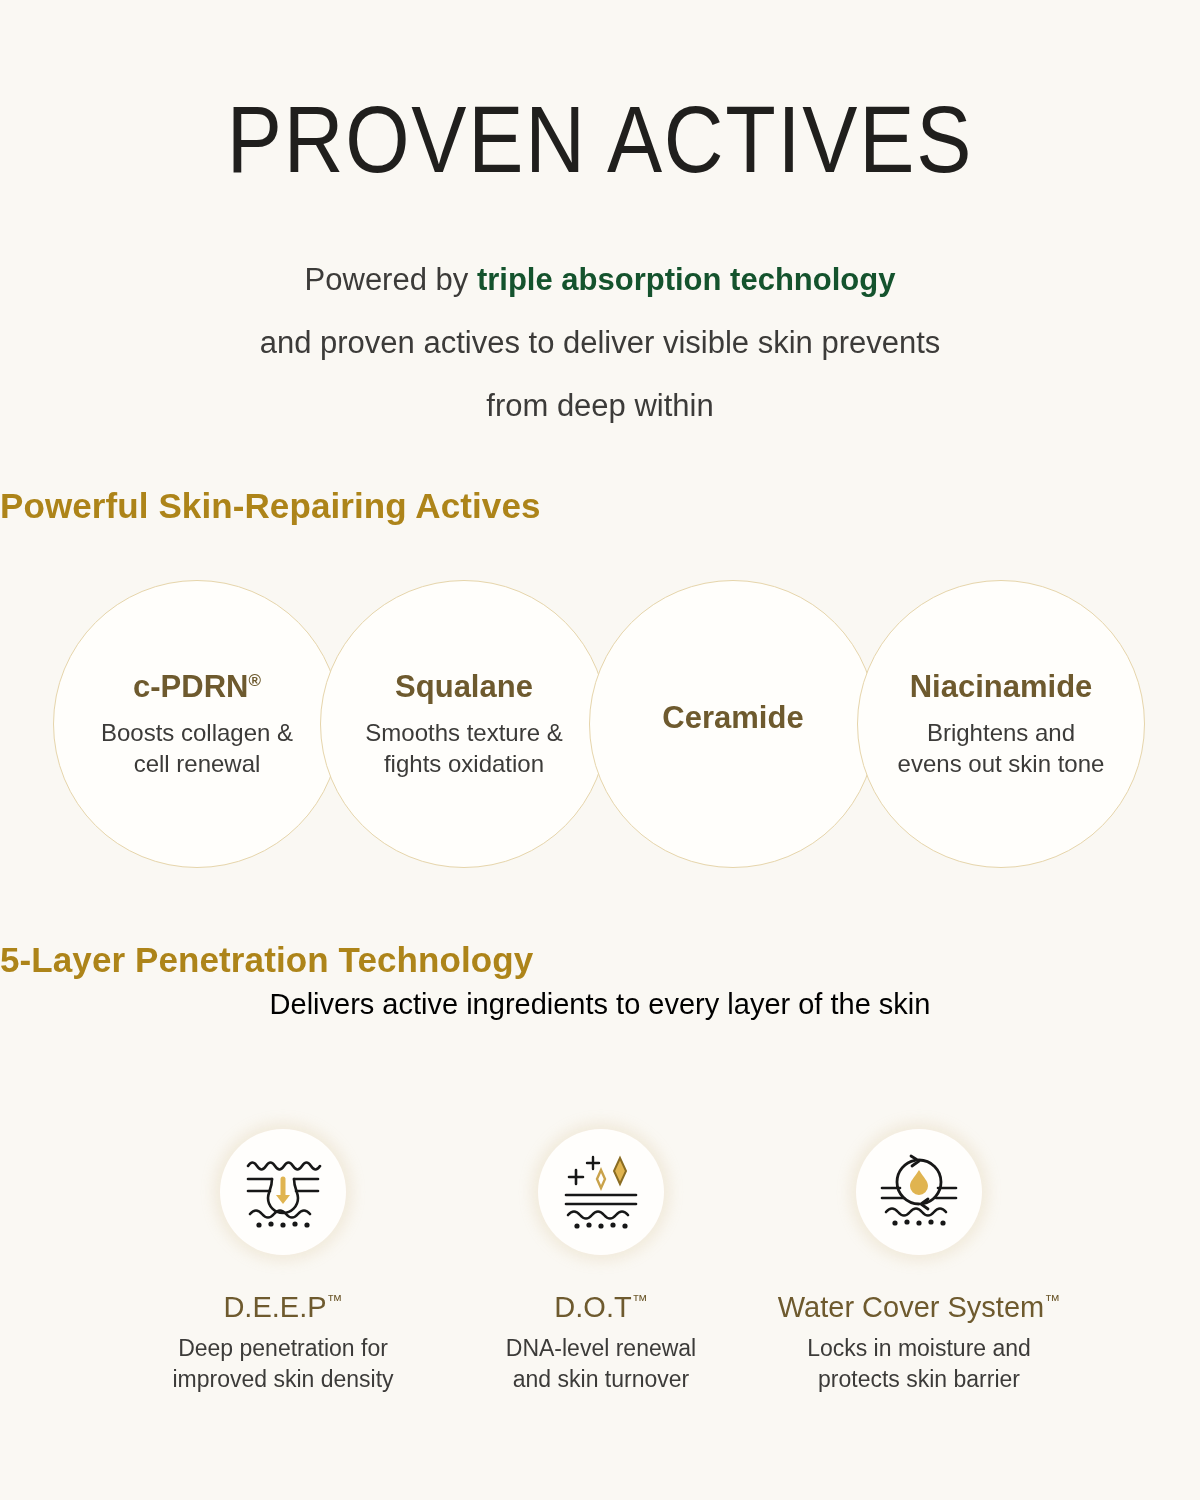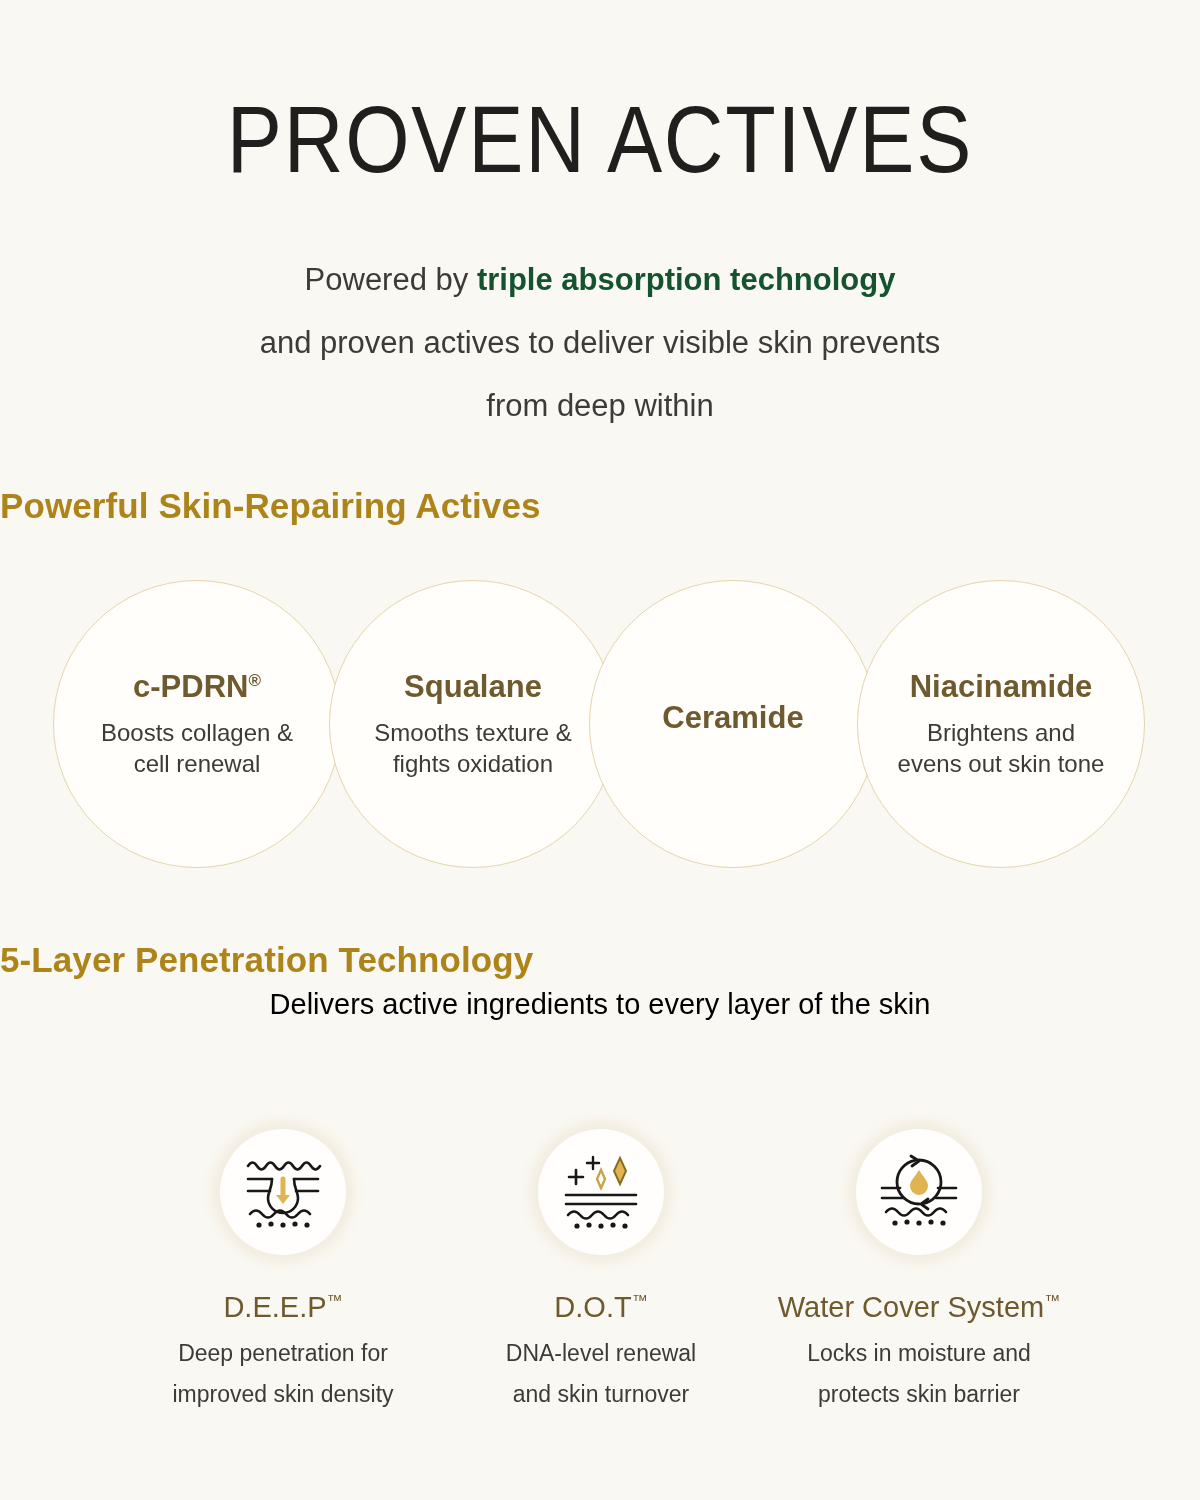--- a/index.html
+++ b/index.html
@@ -95,21 +95,21 @@
     background: #fffefb;
     border: 1.4px solid #e6d5ab;
     box-sizing: border-box;
     display: flex;
     flex-direction: column;
     align-items: center;
     justify-content: center;
     text-align: center;
   }
   .active-circle:nth-child(1) { left: 0px; }
-  .active-circle:nth-child(2) { left: 276px; }
+  .active-circle:nth-child(2) { left: 267px; }
   .active-circle:nth-child(3) { left: 536px; }
   .active-circle:nth-child(4) { left: 804px; }
 
   .active-name {
     font-size: 31px;
     font-weight: 700;
     color: #6e5a2e;
     margin-bottom: 12px;
     white-space: nowrap;
   }
@@ -163,21 +163,21 @@
     white-space: nowrap;
     text-align: center;
   }
   .tech-name .tm {
     font-size: 16px;
     vertical-align: super;
   }
   .tech-desc {
     margin-top: 9px;
     font-size: 23px;
-    line-height: 41px;
+    line-height: 31px;
     color: #3c3b39;
     white-space: pre-line;
   }
 </style>
 </head>
 <body>
 
 <div class="page">
 
   <div class="hero-title">PROVEN ACTIVES</div>

